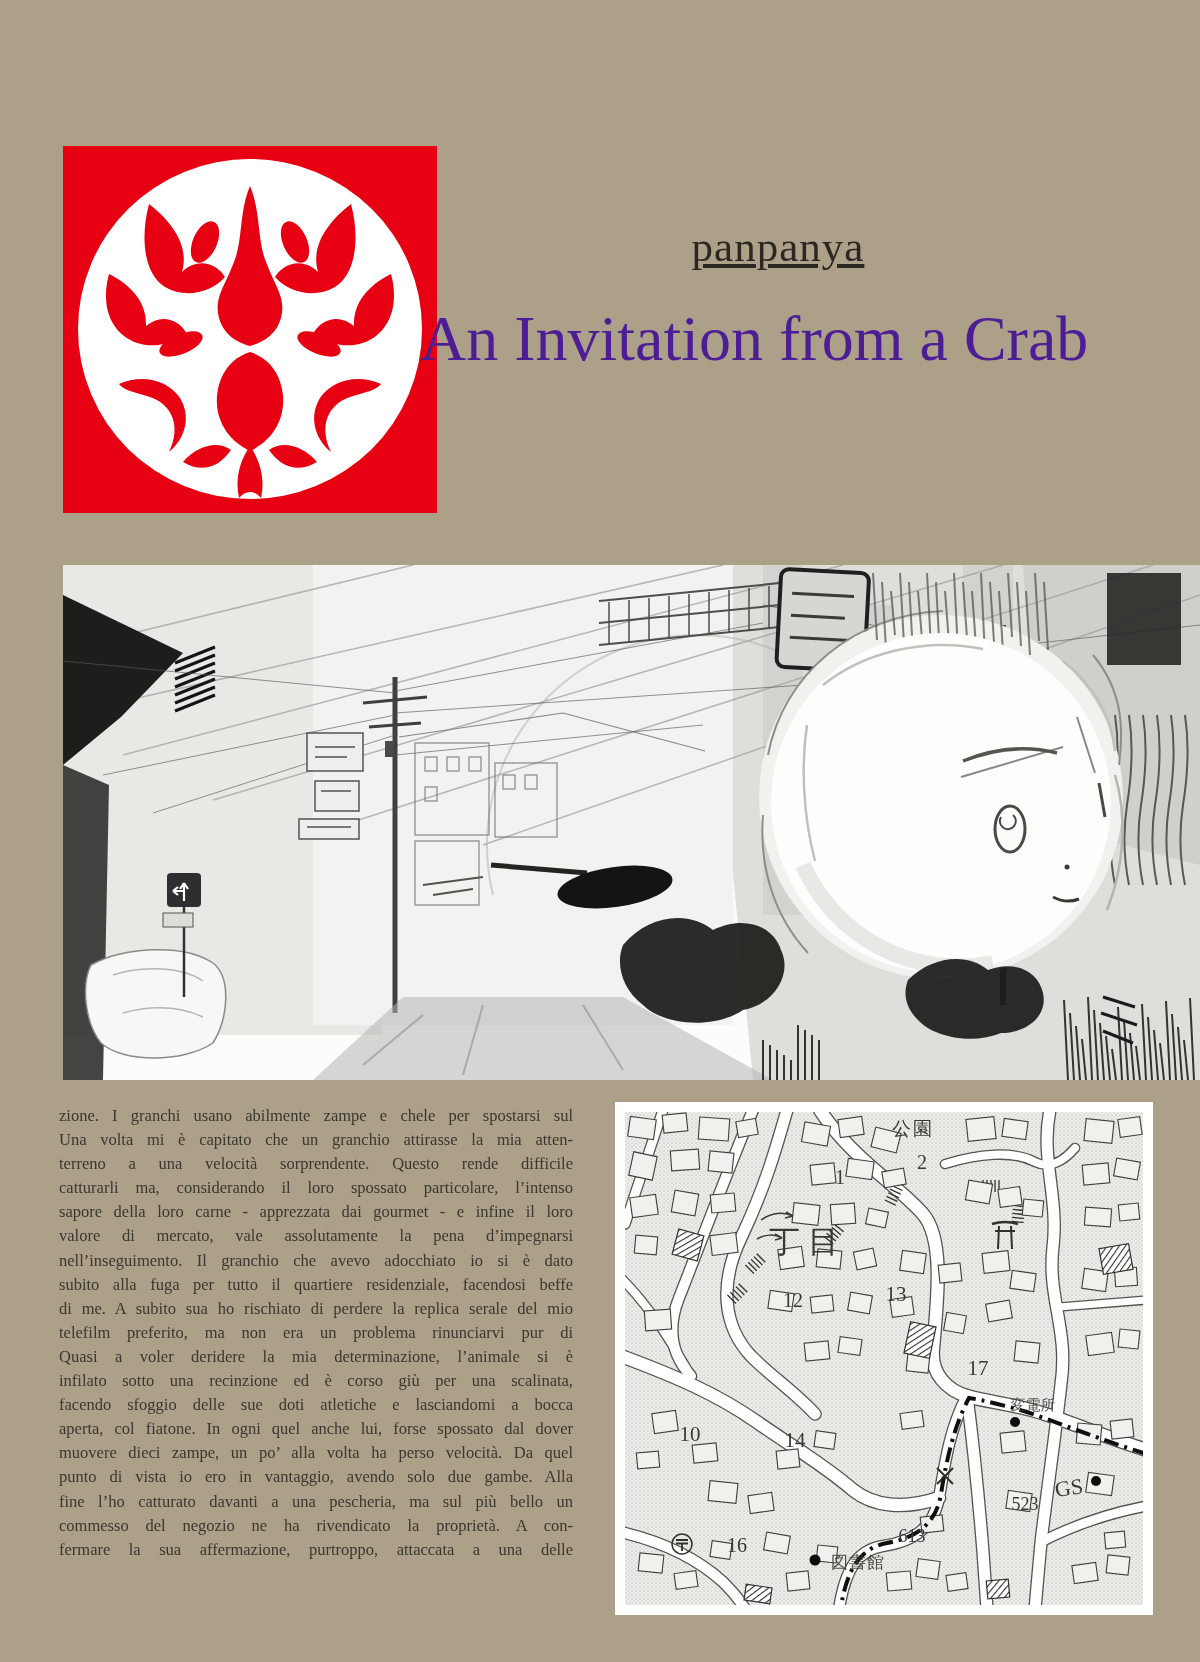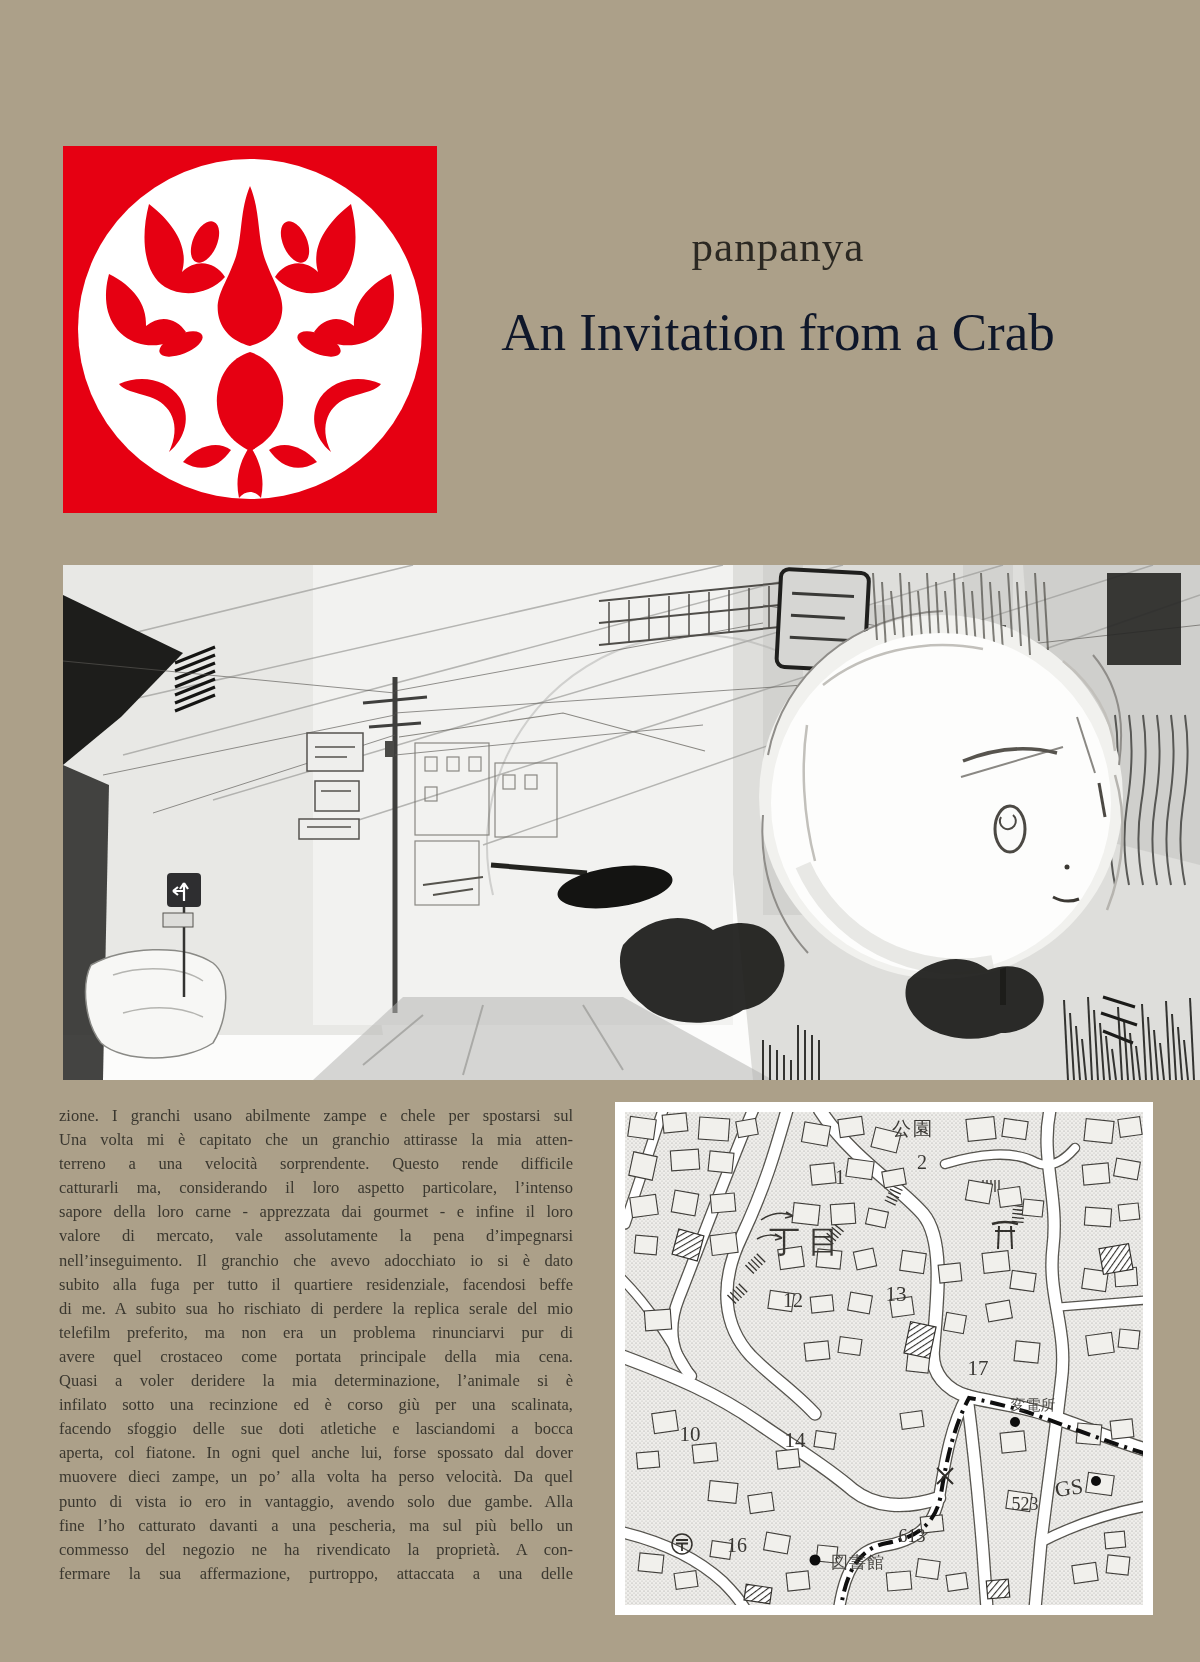--- a/index.html
+++ b/index.html
@@ -1,22 +1,22 @@
 <!DOCTYPE html>
 <html><head>
 <meta charset="utf-8">
 <style>
   html,body{margin:0;padding:0;background:#888;}
   .page{position:relative;width:1200px;height:1662px;background:#aca089;overflow:hidden;
         font-family:"Liberation Serif", serif;}
   .seal{position:absolute;left:63px;top:146px;width:374px;height:367px;}
   .author{position:absolute;left:440px;top:222px;width:676px;text-align:center;
-          font-size:43px;color:#2b2822;letter-spacing:1px;}
-  .title{position:absolute;left:420px;top:302px;width:716px;text-align:center;
-         font-size:53px;color:#0f172a;}
+          font-size:43px;color:#2b2822;letter-spacing:1px;text-decoration:underline;}
+  .title{position:absolute;left:420px;top:302px;width:716px;text-align:left;
+         font-size:64px;color:#4c1d95;}
   .illus{position:absolute;left:63px;top:565px;width:1137px;height:515px;overflow:hidden;background:#fcfcfb;}
   .para{position:absolute;left:59px;top:1104px;width:514px;color:#3a372f;}
   .tl{font-size:16.5px;line-height:24.1px;height:24.1px;white-space:nowrap;
       text-align:justify;text-align-last:justify;}
   .tl.last{text-align-last:left;}
   .mapPanel{position:absolute;left:615px;top:1102px;width:538px;height:513px;background:#ffffff;}
   svg{display:block;}
   .mlabel{fill:#3a3834;font-family:"Liberation Serif", serif;}
 </style>
 </head>
@@ -254,28 +254,27 @@
           <line x1="749" y1="515" x2="749" y2="470"></line>
           <line x1="756" y1="515" x2="756" y2="475"></line>
         </g>
     </svg>
   </div>
 
   <div class="para">
     <div class="tl">zione. I granchi usano abilmente zampe e chele per spostarsi sul</div>
     <div class="tl">Una volta mi è capitato che un granchio attirasse la mia atten-</div>
     <div class="tl">terreno a una velocità sorprendente. Questo rende difficile</div>
-    <div class="tl">catturarli ma, considerando il loro aspetto particolare, l’intenso</div>
+    <div class="tl">catturarli ma, considerando il loro spossato particolare, l’intenso</div>
     <div class="tl">sapore della loro carne - apprezzata dai gourmet - e infine il loro</div>
     <div class="tl">valore di mercato, vale assolutamente la pena d’impegnarsi</div>
     <div class="tl">nell’inseguimento. Il granchio che avevo adocchiato io si è dato</div>
     <div class="tl">subito alla fuga per tutto il quartiere residenziale, facendosi beffe</div>
     <div class="tl">di me. A subito sua ho rischiato di perdere la replica serale del mio</div>
     <div class="tl">telefilm preferito, ma non era un problema rinunciarvi pur di</div>
-    <div class="tl">avere quel crostaceo come portata principale della mia cena.</div>
     <div class="tl">Quasi a voler deridere la mia determinazione, l’animale si è</div>
     <div class="tl">infilato sotto una recinzione ed è corso giù per una scalinata,</div>
     <div class="tl">facendo sfoggio delle sue doti atletiche e lasciandomi a bocca</div>
     <div class="tl">aperta, col fiatone. In ogni quel anche lui, forse spossato dal dover</div>
     <div class="tl">muovere dieci zampe, un po’ alla volta ha perso velocità. Da quel</div>
     <div class="tl">punto di vista io ero in vantaggio, avendo solo due gambe. Alla</div>
     <div class="tl">fine l’ho catturato davanti a una pescheria, ma sul più bello un</div>
     <div class="tl">commesso del negozio ne ha rivendicato la proprietà. A con-</div>
     <div class="tl">fermare la sua affermazione, purtroppo, attaccata a una delle</div>
   </div>

